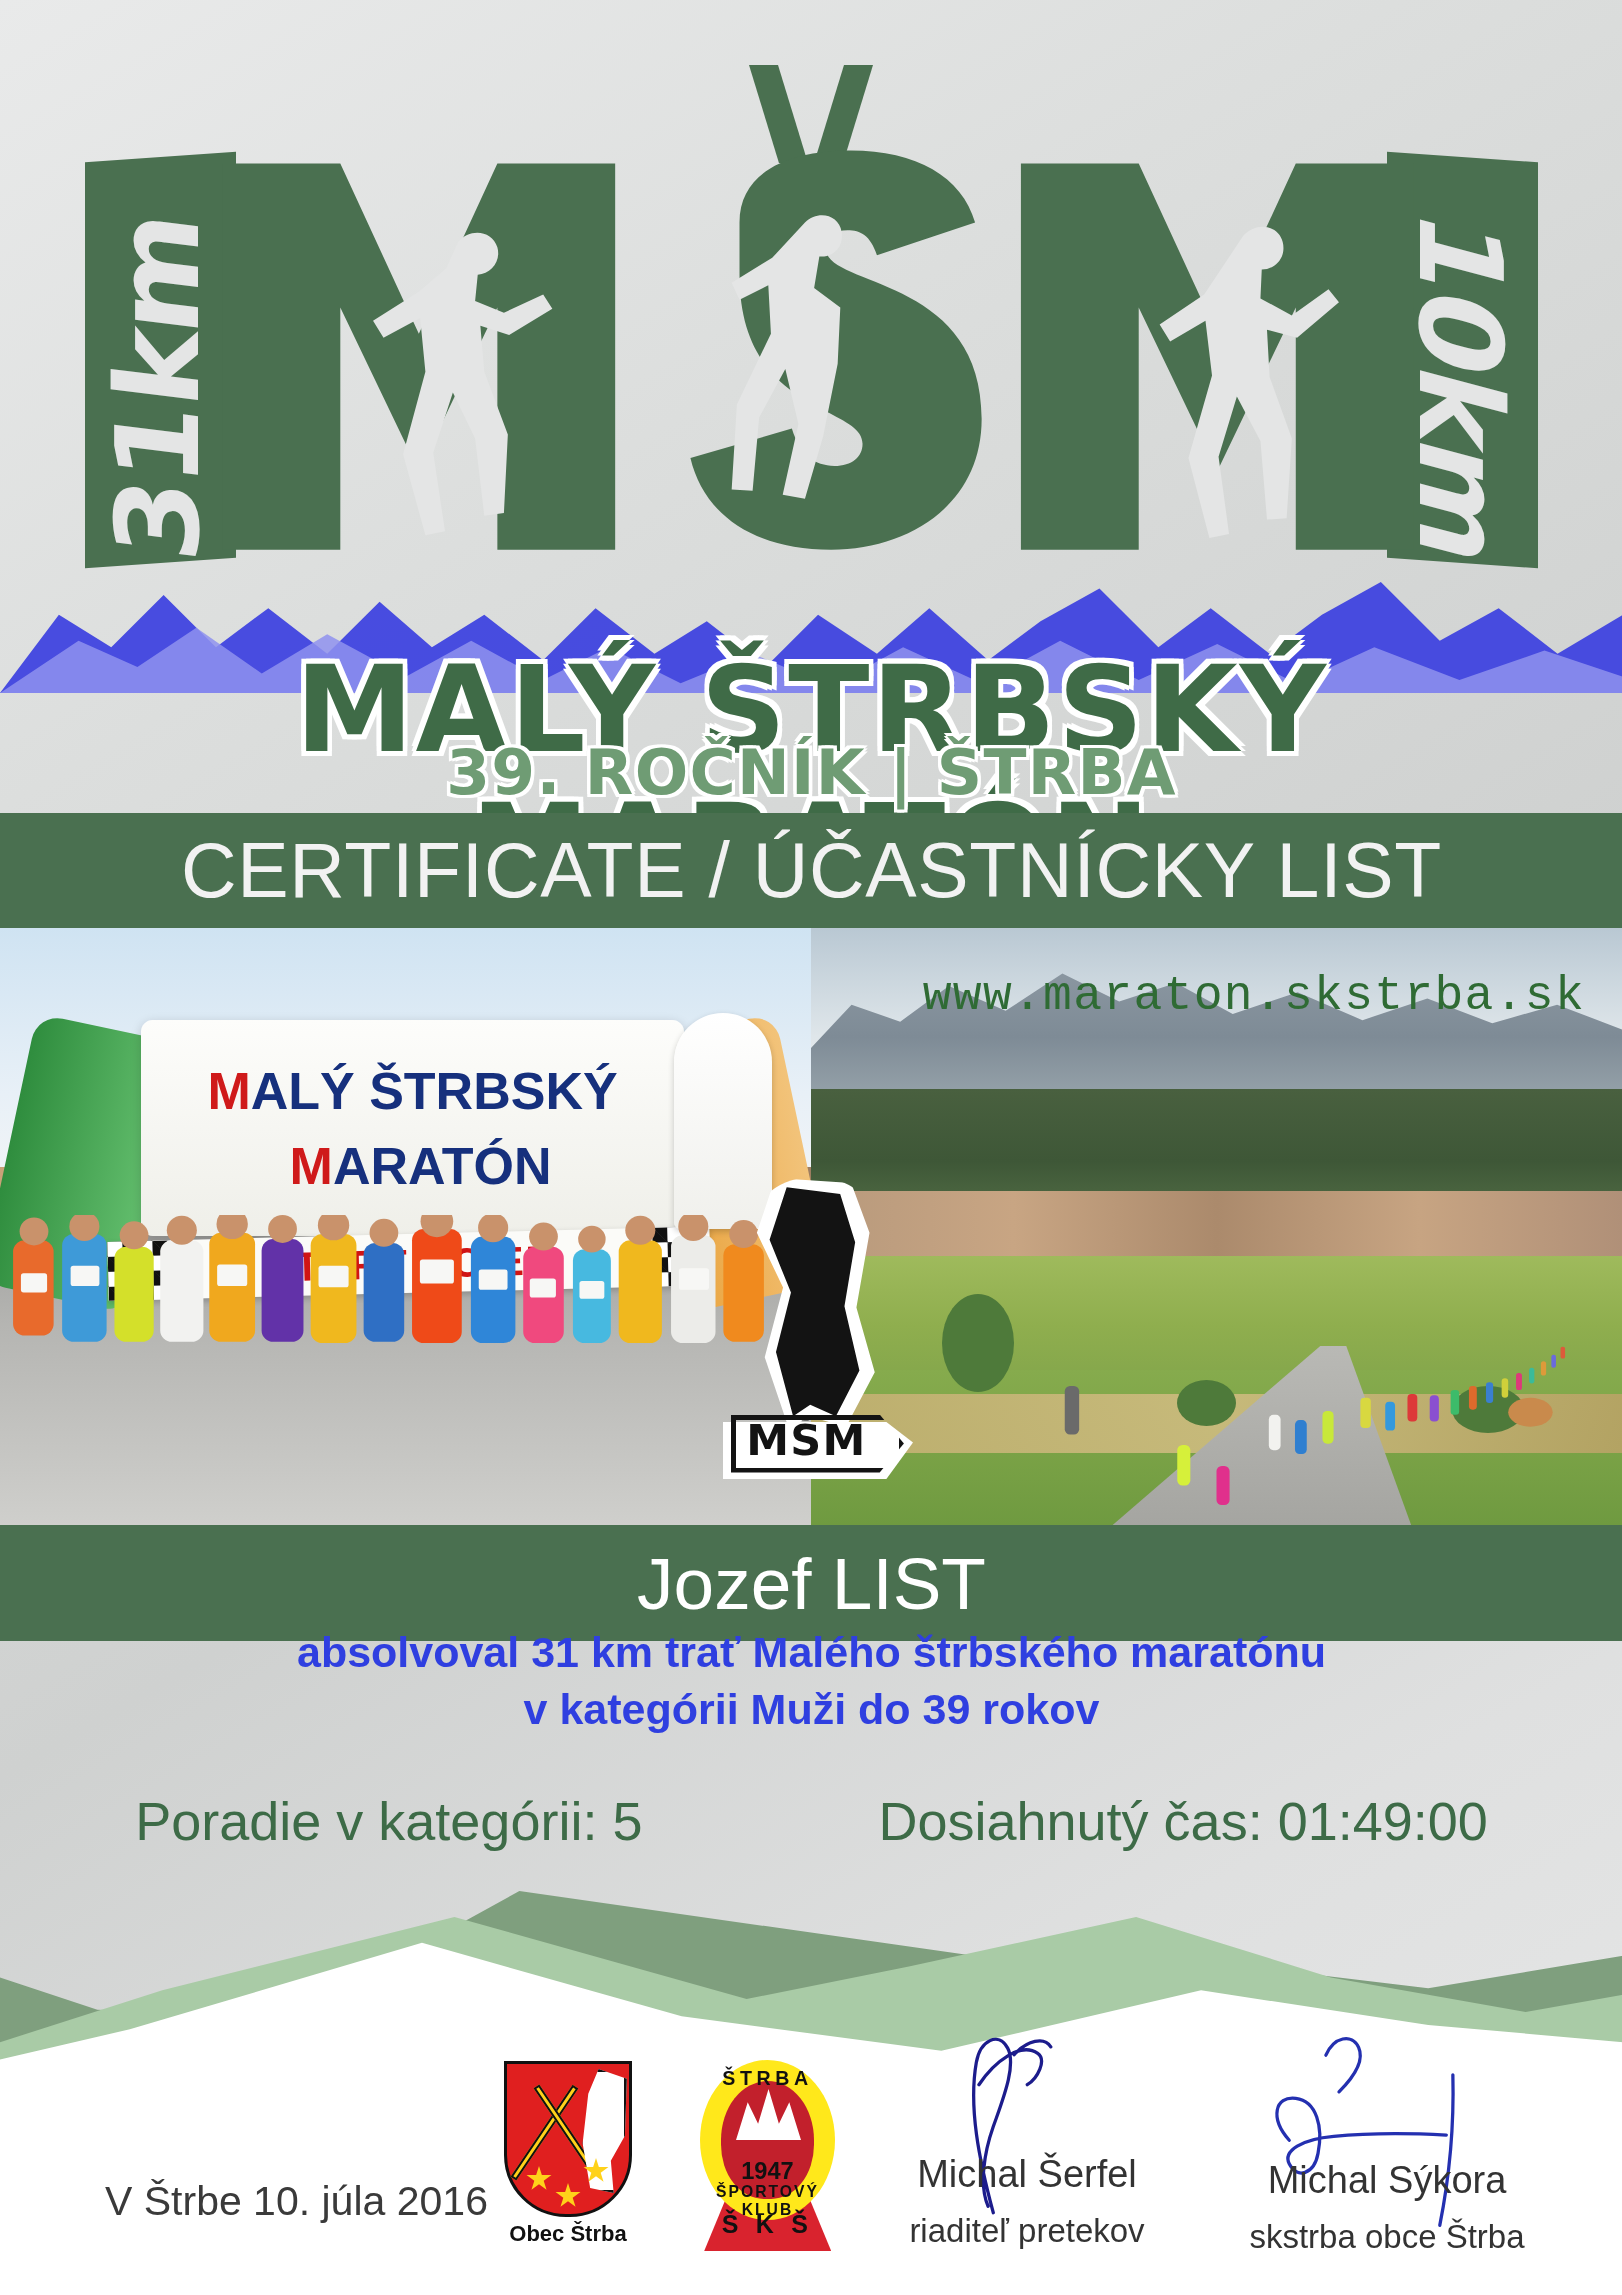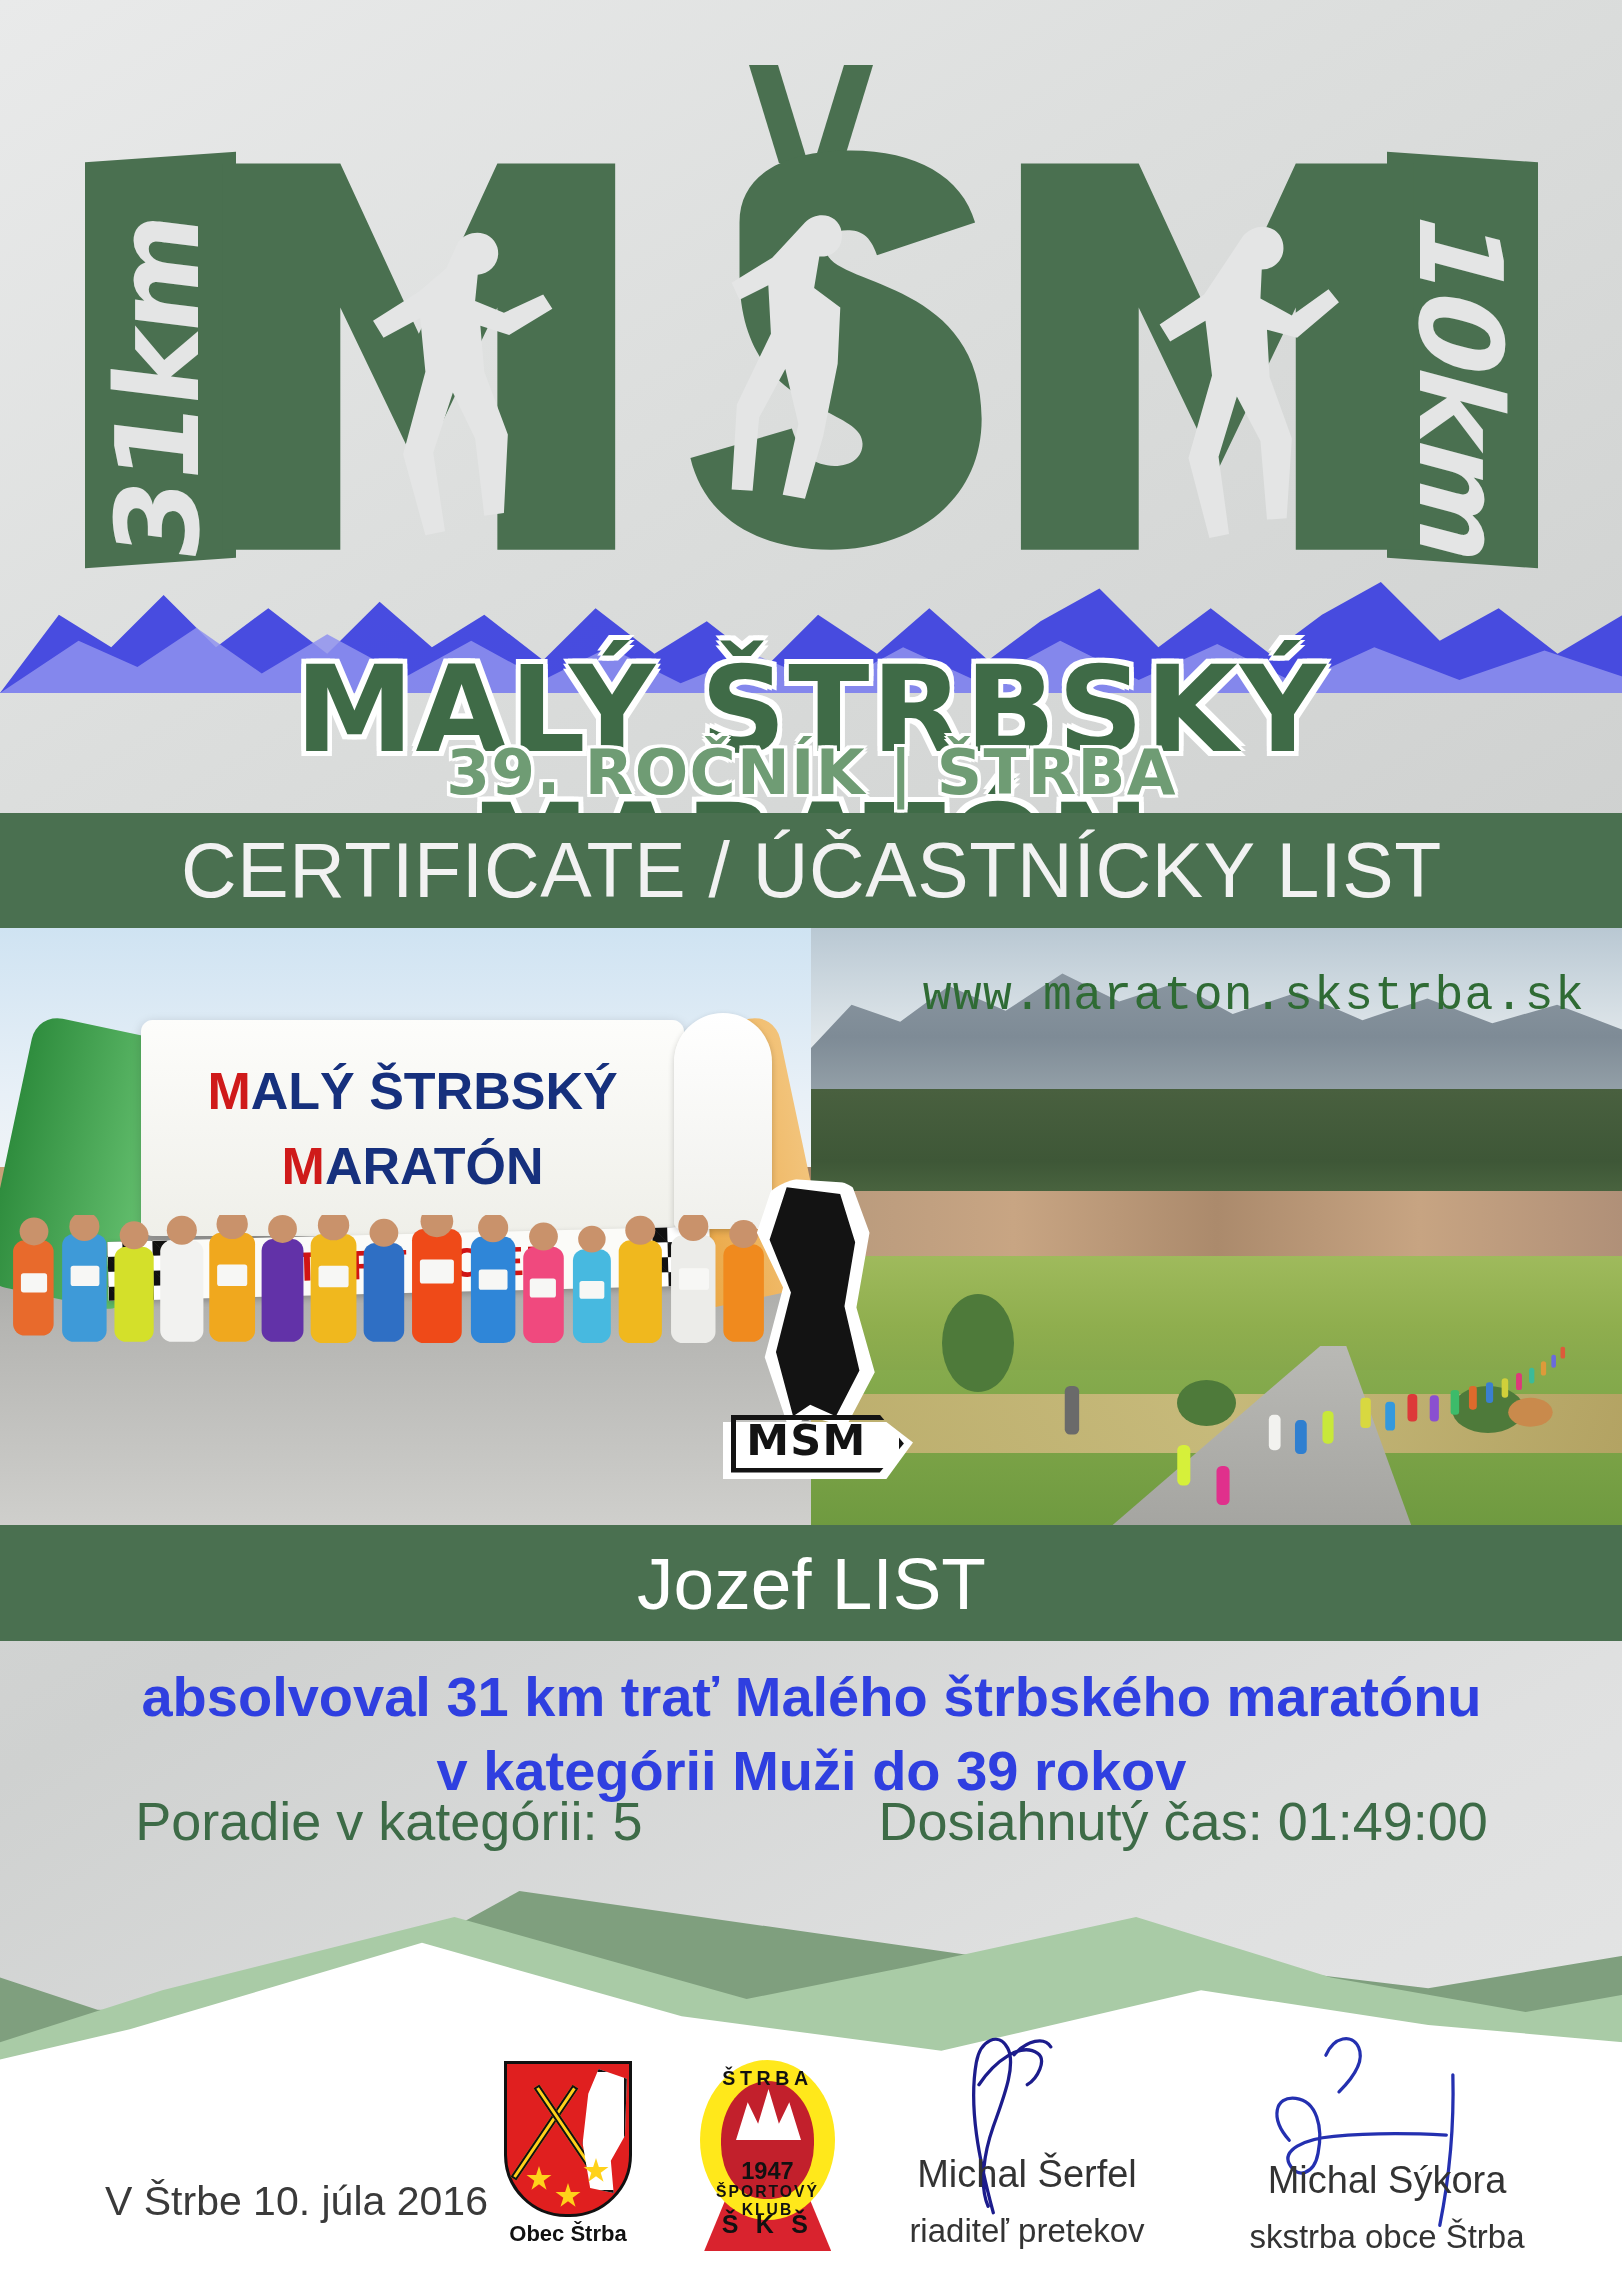--- a/index.html
+++ b/index.html
@@ -69,21 +69,21 @@
       background:linear-gradient(90deg,#2f8d3e,#65c06f);border-radius:26px;}
   .arch-left{left:6.5px;transform:rotate(12deg);}
   .arch-right{right:6.5px;transform:rotate(-12deg);background:linear-gradient(90deg,#e9a23b,#f2c37a);}
   .banner{position:absolute;left:141px;top:92px;width:543px;height:216px;
       background:linear-gradient(180deg,#fdfdfb,#efefe9);border-radius:11.8px;
       box-shadow:0 3.9px 10.5px rgba(0,0,0,.18);}
   .b-line1{position:absolute;left:0;top:41px;width:100%;text-align:center;
       font-size:52px;font-weight:bold;font-family:"Liberation Sans",sans-serif;color:#16307d;}
   .b-line1 .r{color:#cf1a1a;}
   .b-line2{position:absolute;left:0;top:116px;width:100%;text-align:center;
-      font-size:52px;font-weight:bold;font-family:"Liberation Sans",sans-serif;color:#16307d;}
+      font-size:52px;font-weight:bold;font-family:"Liberation Sans",sans-serif;color:#16307d;padding-left:8px;}
   .b-line2 .r{color:#cf1a1a;}
   .startbanner{position:absolute;left:108px;top:306px;width:602px;height:59px;
       background:#fbfbf8;transform:rotate(-1.5deg);box-shadow:0 2.6px 6.5px rgba(0,0,0,.2);}
   .startbanner .txt{position:absolute;left:0;top:6.5px;width:100%;text-align:center;
       font-size:41px;font-weight:bold;color:#d01414;font-family:"Liberation Sans",sans-serif;letter-spacing:2px;}
   .checker{position:absolute;top:0;width:72px;height:59px;
       background:
         linear-gradient(45deg,#111 25%,transparent 25%,transparent 75%,#111 75%),
         linear-gradient(45deg,#111 25%,#fff 25%,#fff 75%,#111 75%);
       background-size:30px 30px;background-position:0 0,15px 15px;}
@@ -139,22 +139,22 @@
   .emblem .ribbon-txt{position:absolute;left:0;bottom:14.4px;width:167px;text-align:center;
       font-size:43px;font-weight:bold;color:#131313;font-family:"DejaVu Sans",sans-serif;
       letter-spacing:1.3px;}
 
   
   .name-band{position:absolute;left:0;top:1525px;width:1623px;height:116px;
     background:#4a7050;display:flex;align-items:center;justify-content:center;}
   .name-band span{color:#ffffff;font-size:73px;font-family:"Liberation Sans",sans-serif;}
 
   
-  .desc{position:absolute;left:0;top:1660px;width:1623px;text-align:center;
-    color:#2f3fe0;font-size:56px;line-height:1.33;font-weight:bold;
+  .desc{position:absolute;left:0;top:1624px;width:1623px;text-align:center;
+    color:#2f3fe0;font-size:43px;line-height:1.33;font-weight:bold;
     font-family:"Liberation Sans",sans-serif;}
 
   .results{position:absolute;left:0;top:1790px;width:1623px;
     display:flex;justify-content:center;gap:236px;
     color:#3d6b47;font-size:54px;font-family:"Liberation Sans",sans-serif;}
 
   
   .decor{position:absolute;left:0;top:1891px;width:1623px;height:216px;}
   .m-dark{position:absolute;left:0;top:0;width:1623px;height:216px;
     background:#7f9f7e;

